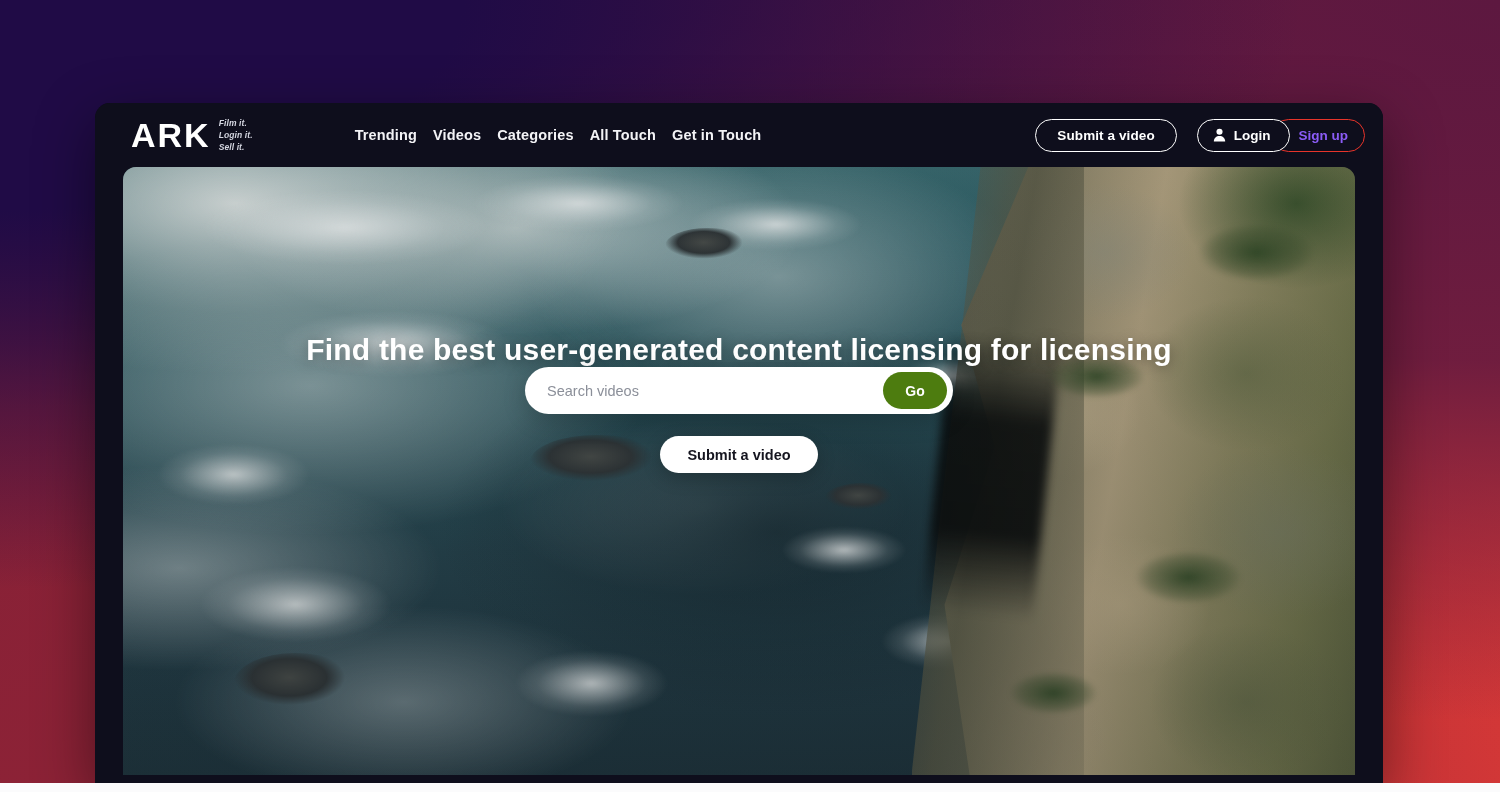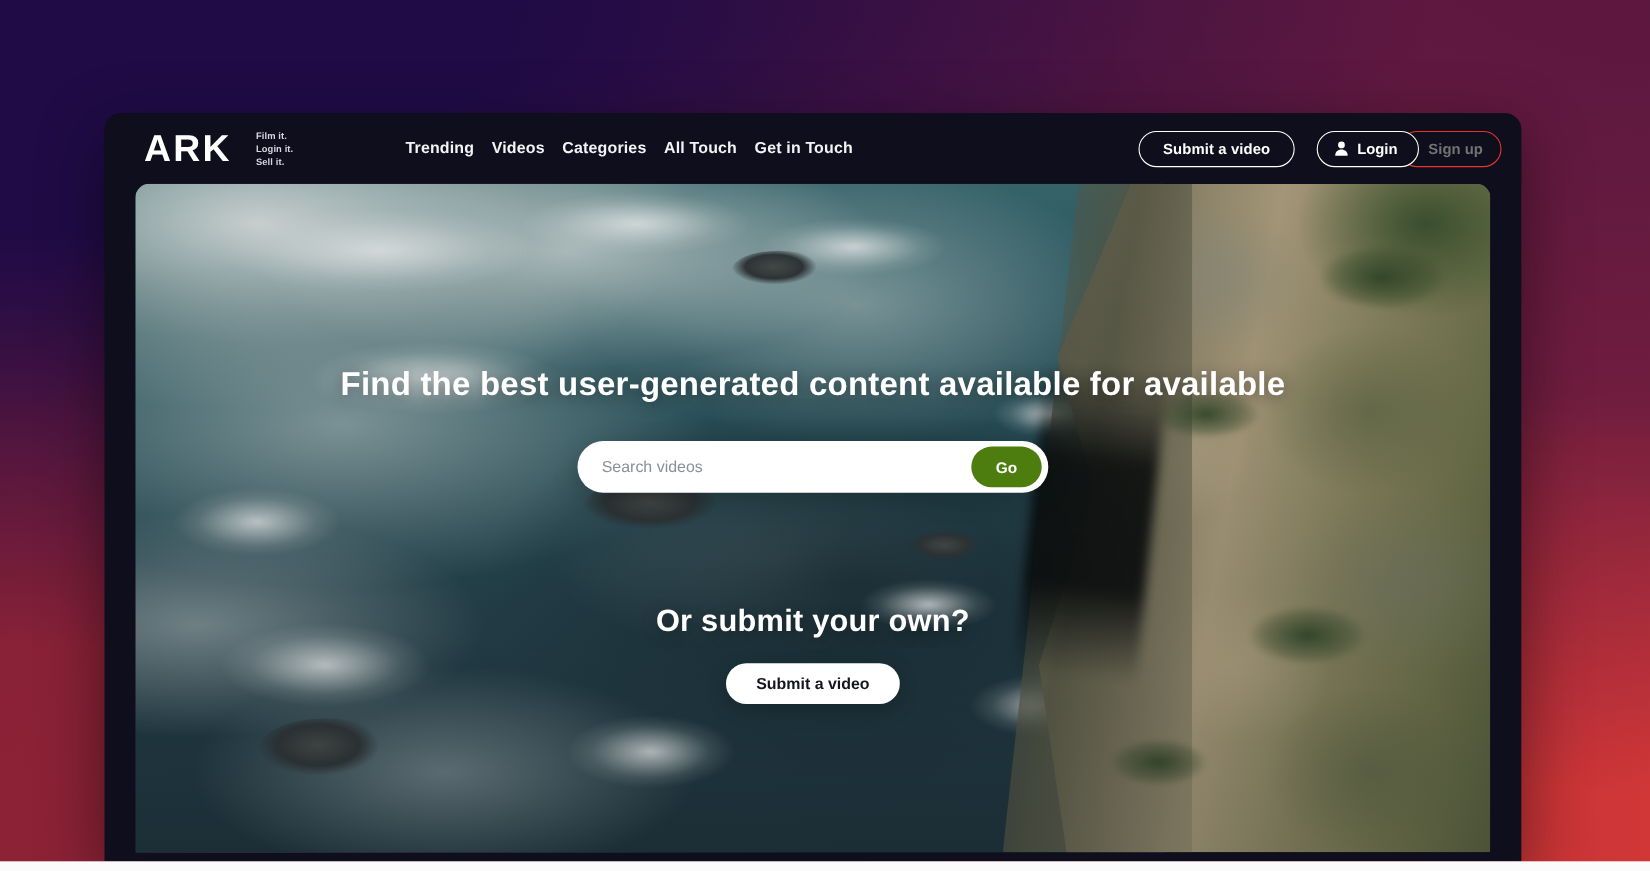--- a/index.html
+++ b/index.html
@@ -37,30 +37,31 @@
 
   
   #navbar {
     position:relative;
     height:64px;
     display:flex; align-items:center;
     padding:0 18px 0 36px;
     background:#0e0e1c;
   }
 
-  .brand { display:flex; align-items:center; gap:22px; }
+  .brand { display:flex; align-items:center; gap:8px; }
   .brand-mark {
     font-size:34px; font-weight:700; letter-spacing:2px;
     color:#ffffff; line-height:1;
     font-family:"Liberation Sans", sans-serif;
   }
   .brand-tagline {
     font-size:8.5px; line-height:1.38; color:#d4d6e0;
     font-weight:700; letter-spacing:.1px;
     padding-top:2px;
+    font-style:italic;
   }
   .brand-tagline span { display:block; }
 
   
   #nav-links {
     display:flex; align-items:center; gap:16px;
     margin-left:102px;
   }
   .nav-link {
     color:#f3f3f6; font-size:14.5px; font-weight:600;
@@ -88,21 +89,21 @@
     border:1.4px solid #ffffff; border-radius:999px;
     color:#ffffff; font-size:13.5px; font-weight:700;
     background:#0e0e1c; cursor:pointer; position:relative; z-index:2;
     white-space:nowrap;
   }
   #signup-pill {
     display:flex; align-items:center;
     height:33px; padding:0 16px 0 26px;
     margin-left:-18px;
     border:1.4px solid #e8342a; border-radius:999px;
-    color:#737373; font-size:13.5px; font-weight:700;
+    color:#8b5cf6; font-size:13.5px; font-weight:700;
     background:transparent; cursor:pointer; position:relative; z-index:1;
     white-space:nowrap;
   }
   .person-icon { width:13px; height:14px; display:block; }
 
   
   #hero {
     position:relative;
     margin:0 28px;
     height:608px;
@@ -185,21 +186,20 @@
     padding-top:166px;
   }
   #hero-headline {
     color:#ffffff; font-size:30px; font-weight:700;
     letter-spacing:.2px; text-align:center;
     text-shadow:0 2px 14px rgba(0,0,0,0.38);
     font-family:"Liberation Sans", sans-serif;
   }
   
   #search-bar {
-    margin-top:34px;
     width:428px; height:47px;
     background:#ffffff; border-radius:999px;
     display:flex; align-items:center;
     padding:0 6px 0 22px;
     box-shadow:0 6px 24px rgba(0,0,0,0.20);
   }
   #search-input {
     flex:1; border:none; outline:none; background:transparent;
     font-size:14.5px; color:#3a3d46;
     font-family:"Liberation Sans", sans-serif;
@@ -298,26 +298,25 @@
 
       <div class="veg" style="right:2%;  top:8%;  width:12%; height:12%;"></div>
       <div class="veg" style="right:16%; top:30%; width:10%; height:9%;"></div>
       <div class="veg" style="right:8%;  top:62%; width:11%; height:11%;"></div>
       <div class="veg" style="right:20%; top:82%; width:9%;  height:9%;"></div>
 
       <div id="hero-scrim"></div>
     </div>
 
     <div id="hero-content">
-      <h1 id="hero-headline">Find the best user-generated content available for available</h1>
+      <h1 id="hero-headline">Find the best user-generated content licensing for licensing</h1>
 
       <div id="search-bar">
         <input id="search-input" type="text" placeholder="Search videos" style="">
         <button id="search-go">Go</button>
       </div>
 
-      <h2 id="submit-title">Or submit your own?</h2>
       <button id="submit-cta">Submit a video</button>
     </div>
   </section>
 </div>
 
 <div id="bottom-strip"></div>
 
 </body></html>

